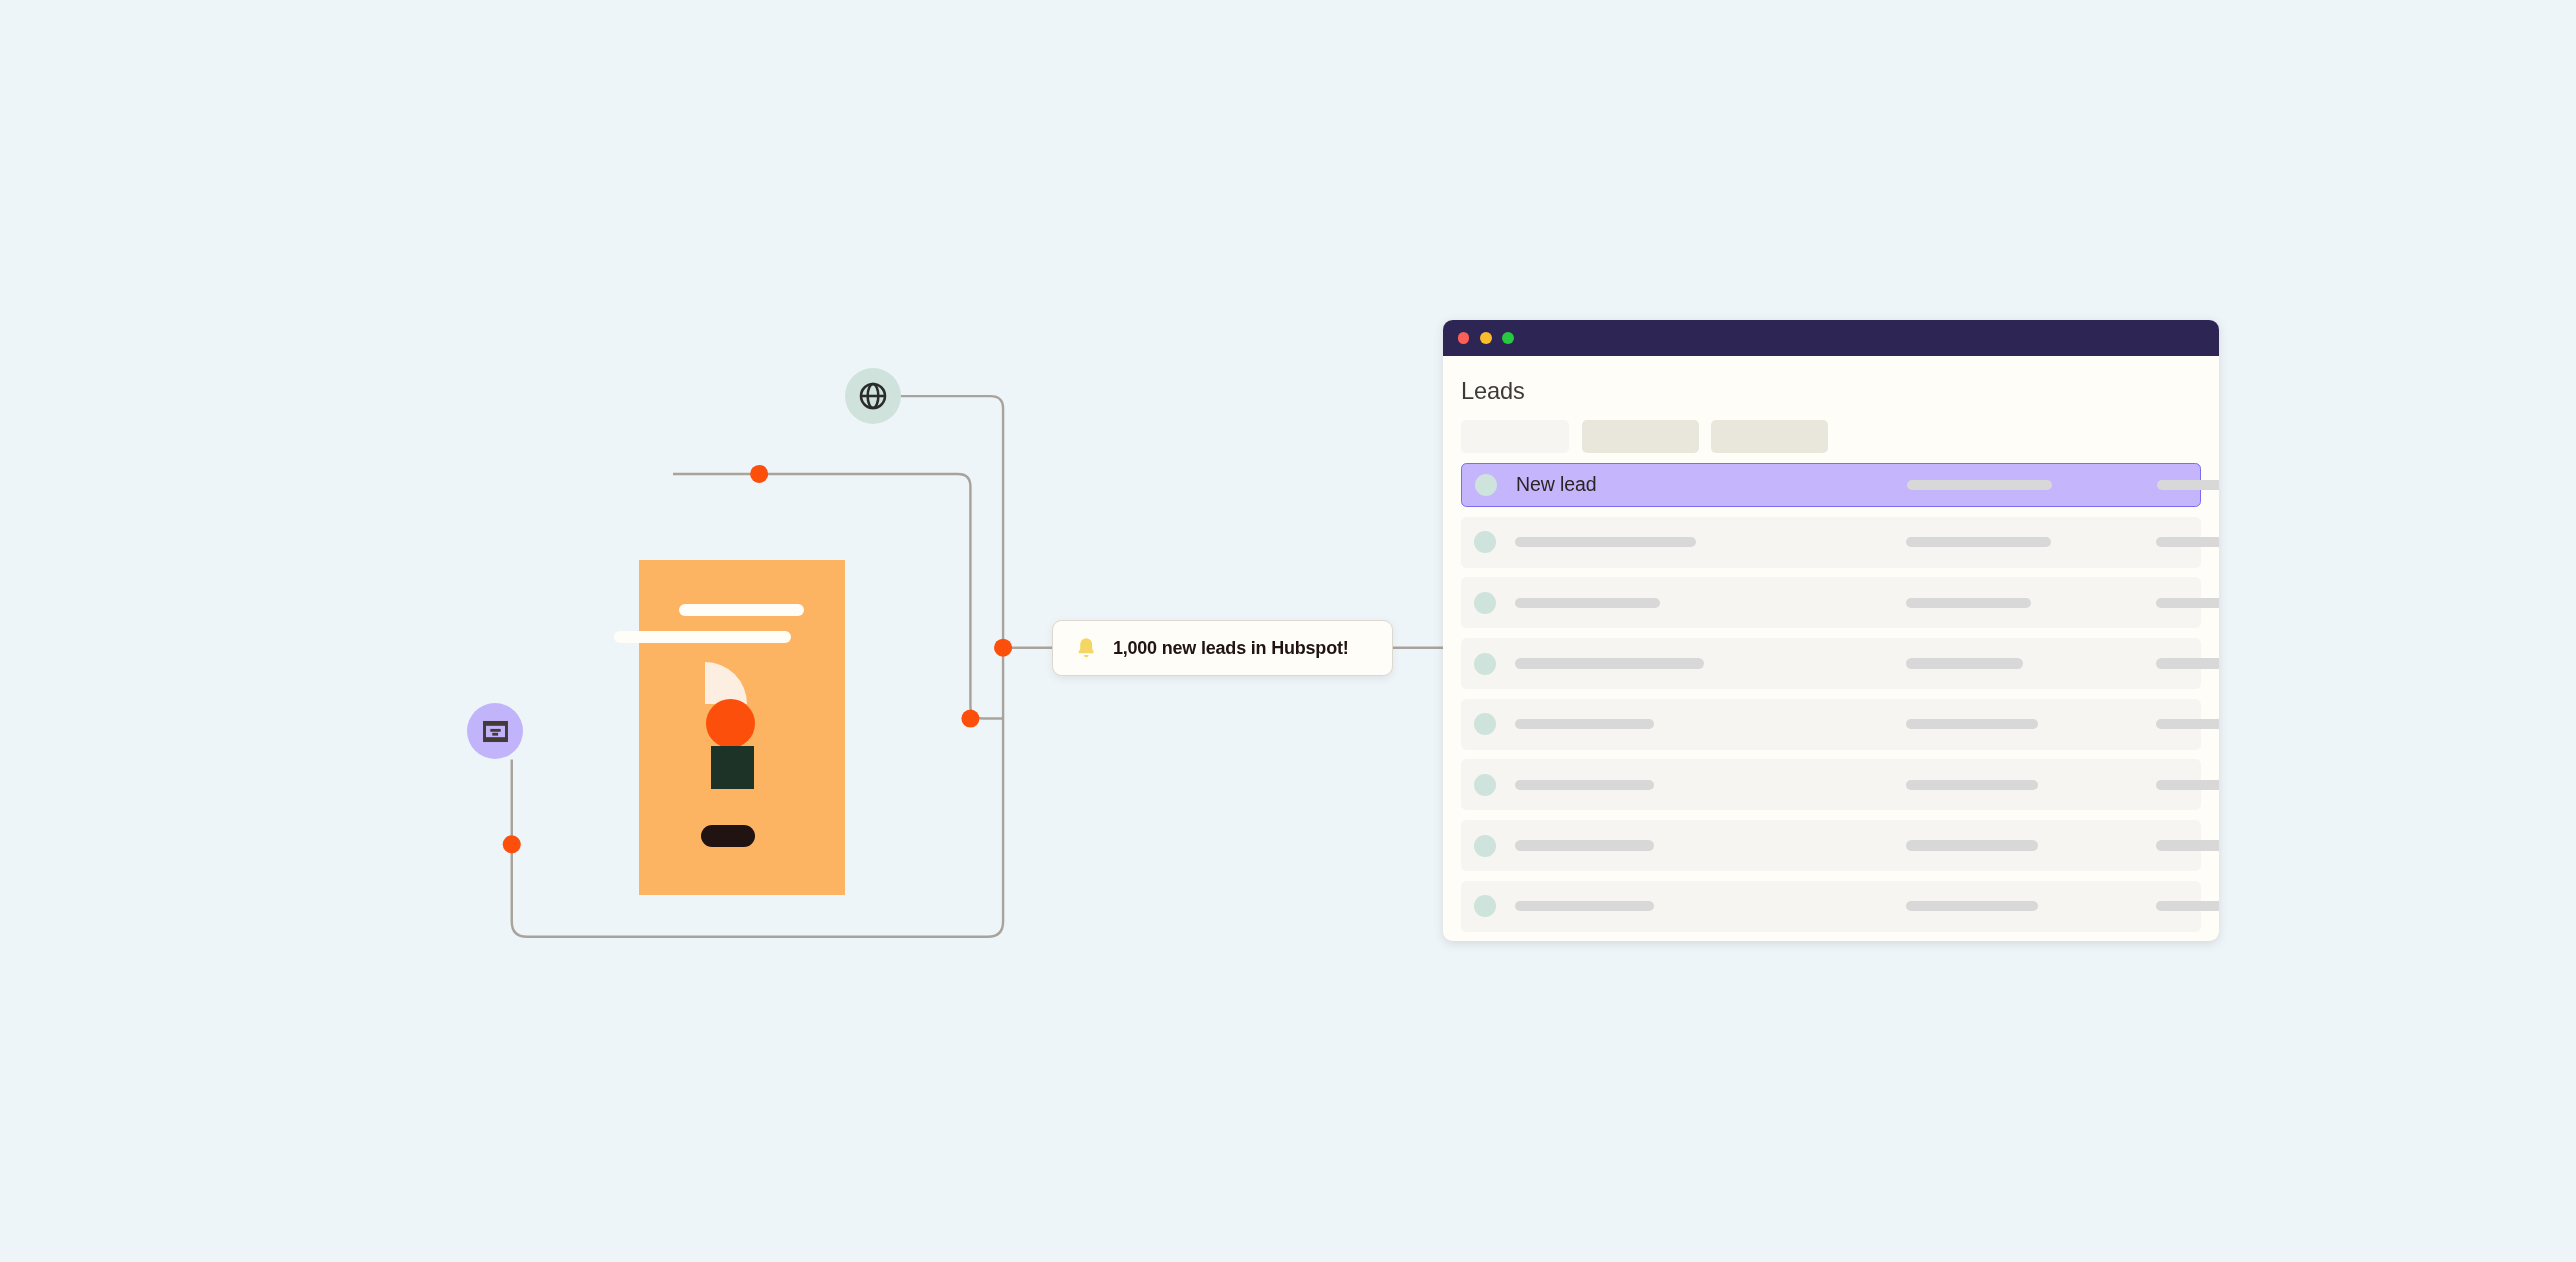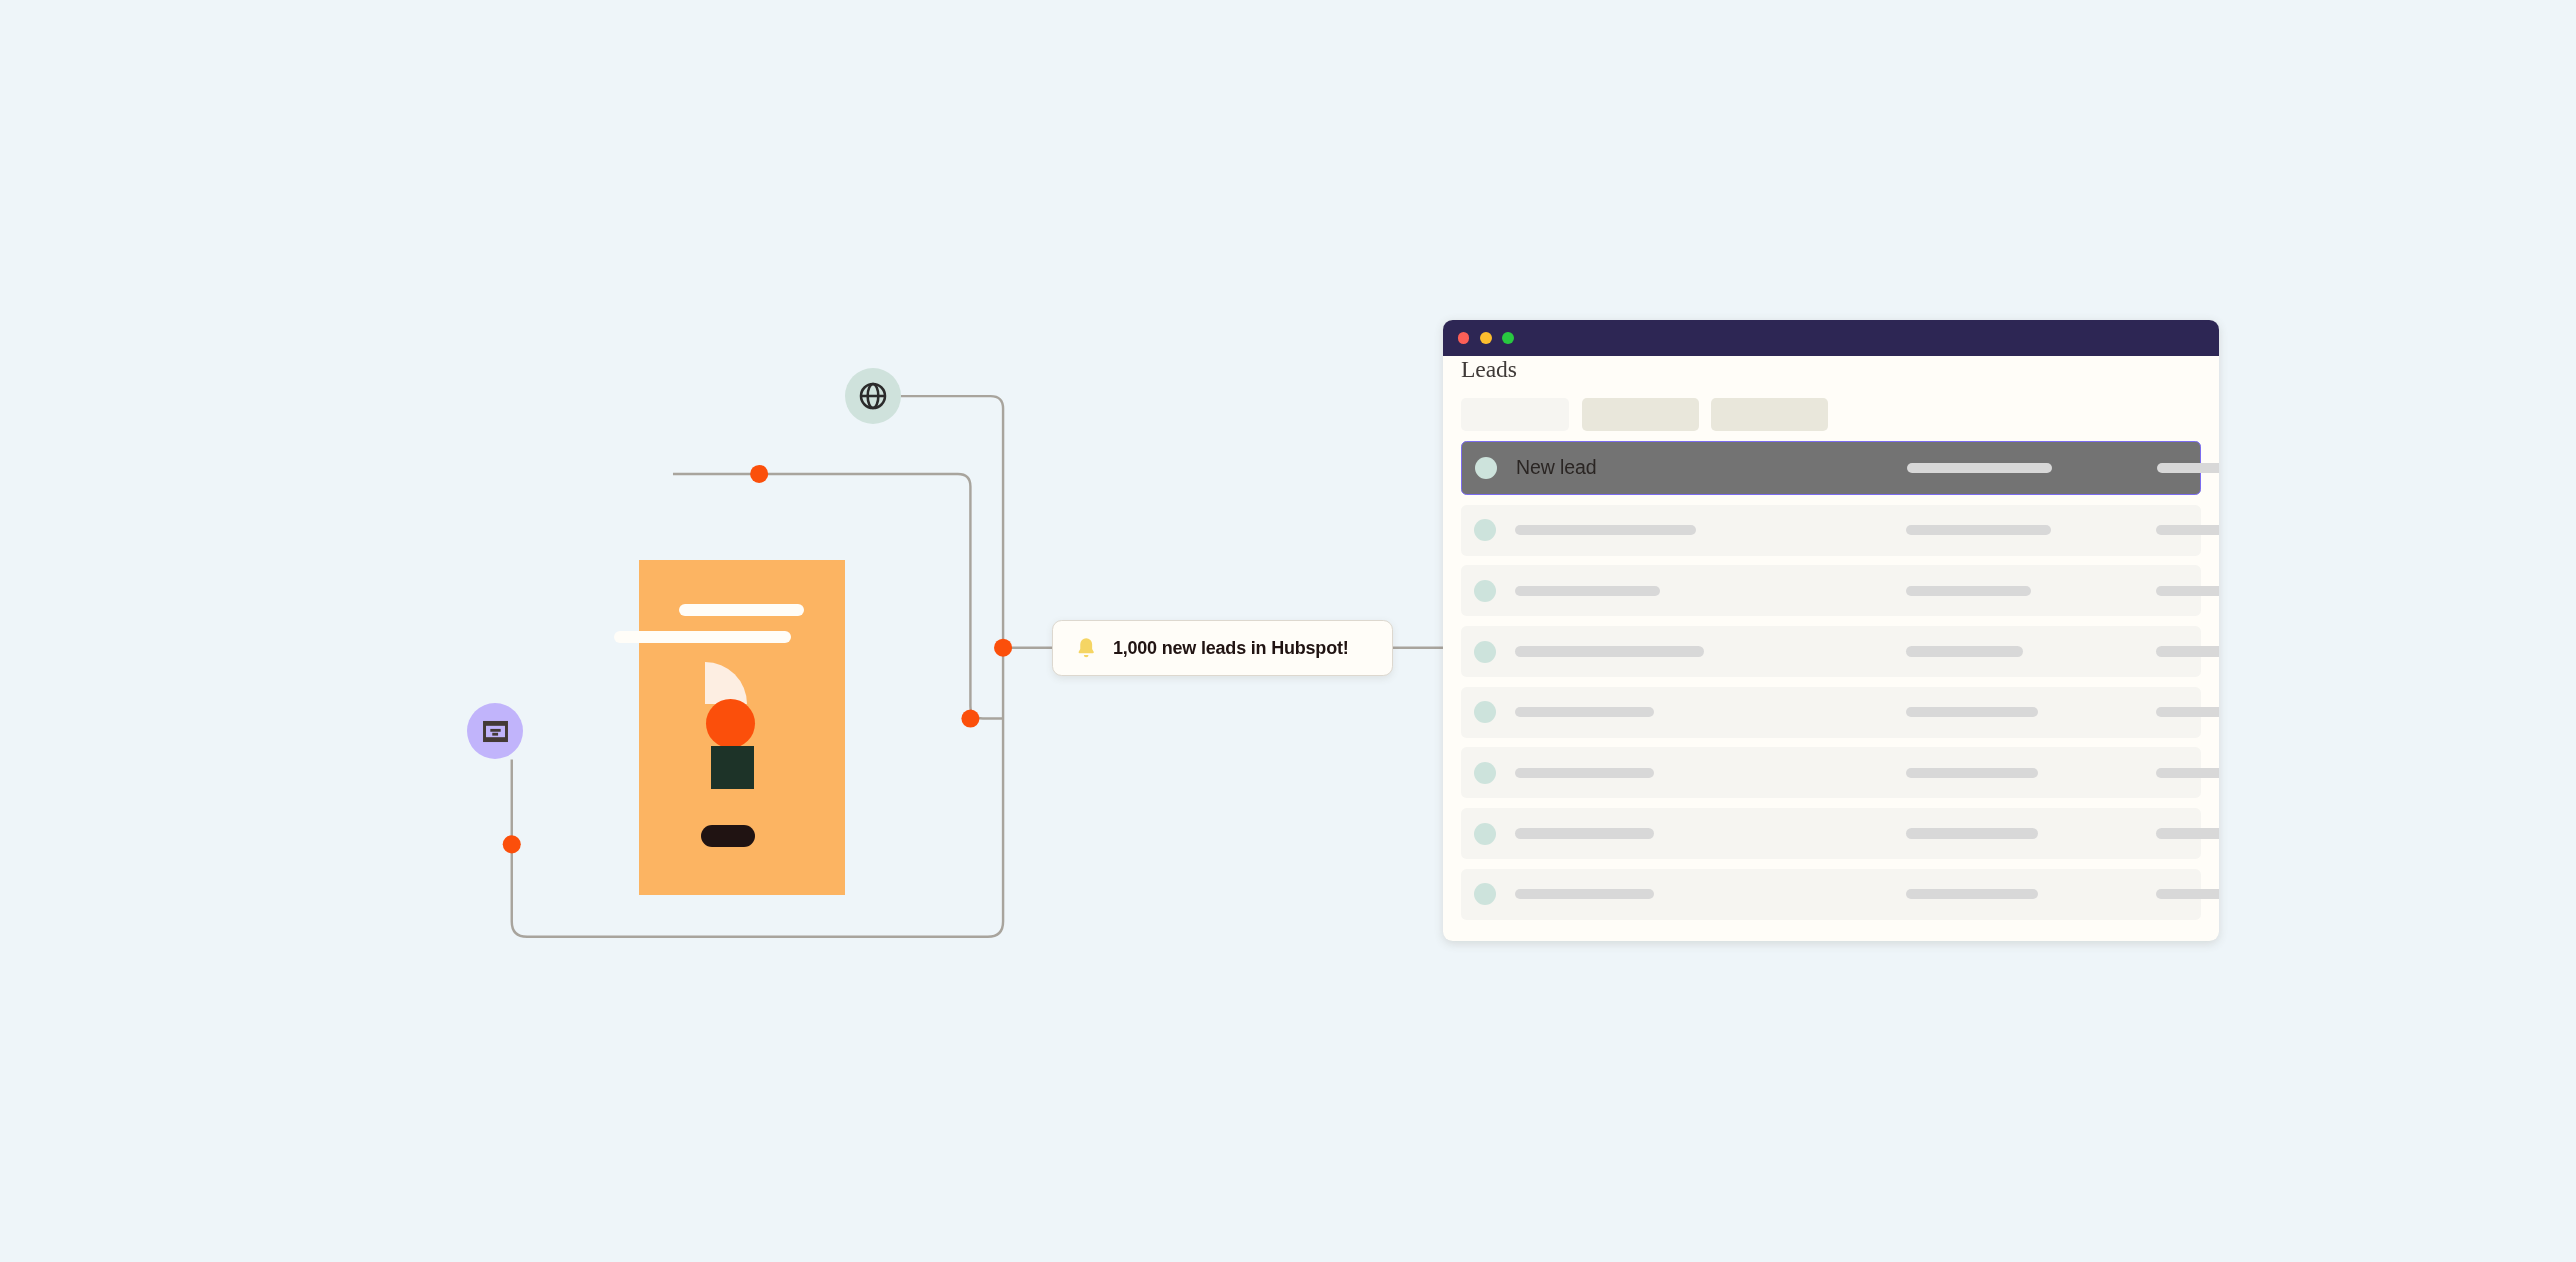--- a/index.html
+++ b/index.html
@@ -71,31 +71,31 @@
   .browser-right {
     position:absolute; left:1443px; top:320px; width:776px; height:621px;
     background:#fffdf8; border-radius:9.7px; z-index:3;
     box-shadow:0 2.1px 9.7px rgba(90,80,60,.16);
     overflow:hidden;
   }
   .br-titlebar { height:36px; background:#2d2654; display:flex; align-items:center;
                  padding-left:14.6px; }
   .br-dot { width:11.8px; height:11.8px; border-radius:50%; margin-right:10.4px; }
   .br-body { padding:0 18px; }
-  .br-title { font-size:23.6px; color:#3f3a38; letter-spacing:-0.1px;font-family:Liberation Serif, serif; }
+  .br-title { font-size:23.6px; color:#3f3a38; margin-top:22px; letter-spacing:-0.1px; }
   .chips { display:flex; gap:12.5px; margin-top:15.3px; }
   .chip { height:33px; border-radius:4.9px; }
   .chip.c0 { width:108px; background:#f6f5f1; }
   .chip.c1 { width:117px; background:#e9e7db; }
   .chip.c2 { width:117px; background:#e9e7db; }
 
   .rows { margin-top:9.7px; }
   .row { position:relative; height:51px; background:#f6f5f1; border-radius:5.6px;
          margin-bottom:9.7px; display:flex; align-items:center; }
-  .row.highlight { background:#737373; border:1.4px solid #7b6cf0; height:54px; }
+  .row.highlight { background:#c4b5fd; border:1.4px solid #7b6cf0; height:44px; }
   .avatar { width:22px; height:22px; border-radius:50%; background:#cde3dc;
             margin-left:12.5px; flex:none; }
   .cell { position:absolute; height:10.4px; background:#d8d8d8; border-radius:5.6px; }
   .row-label { position:absolute; left:54px; font-size:19.5px; color:#2a2523;
                letter-spacing:-0.1px; }
 
   
   .notif {
     position:absolute; left:1052px; top:620px; width:341px; height:56px;
     background:#fffdf8; border:0.7px solid #ddd8cf; border-radius:9.7px;

